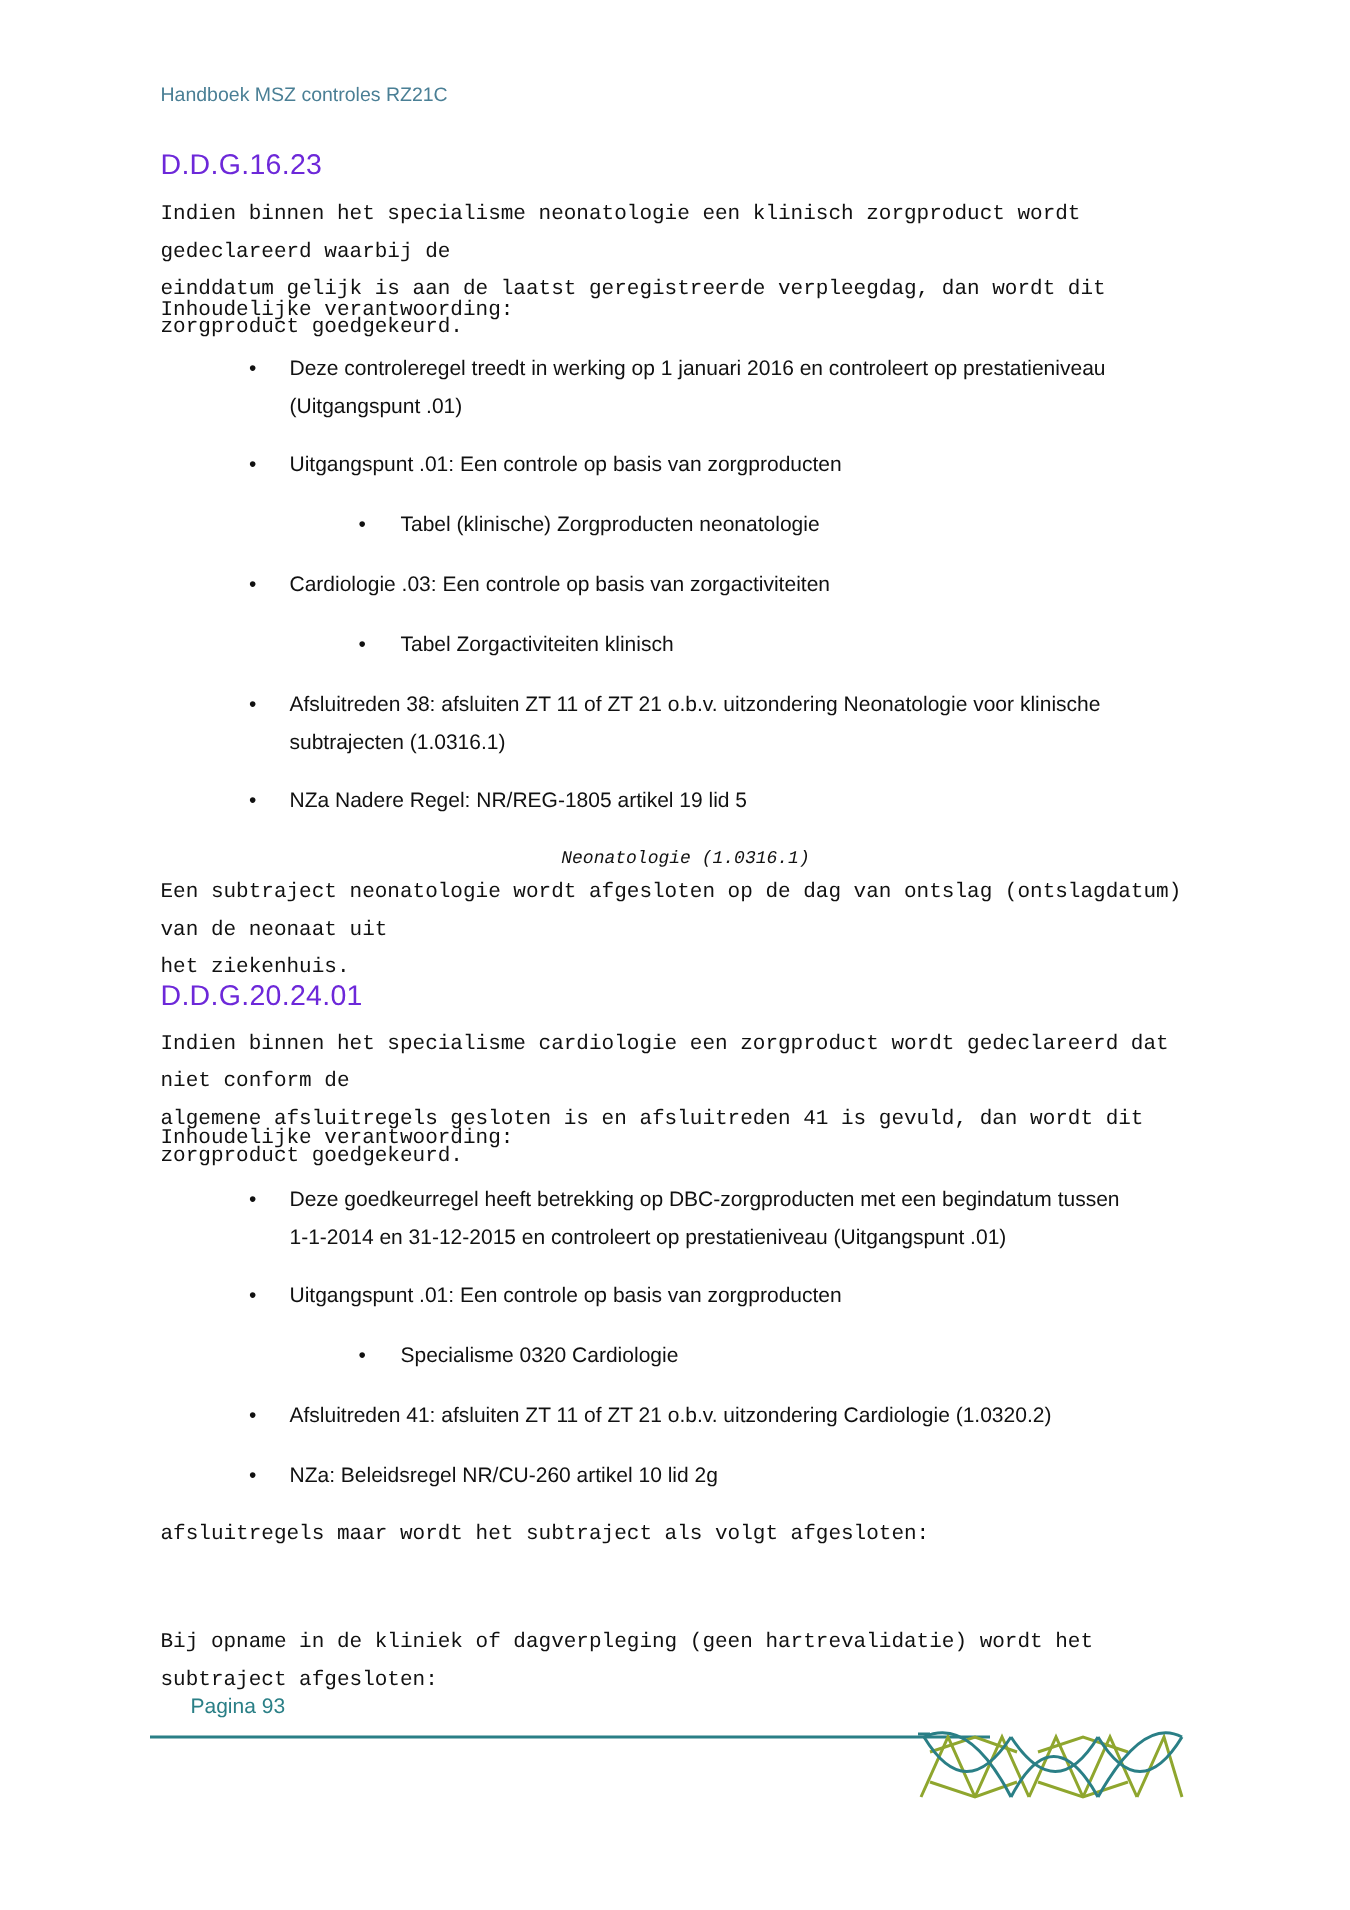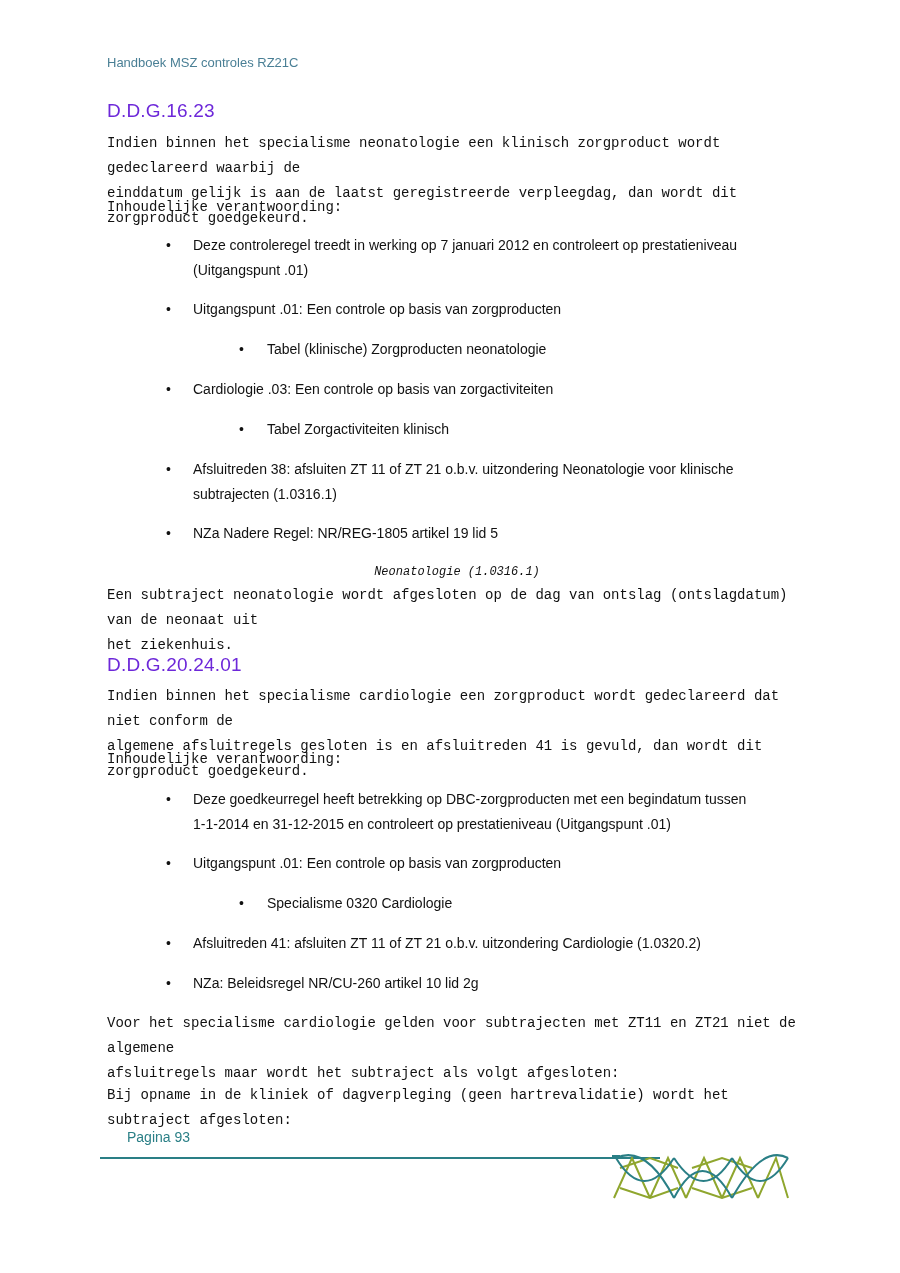--- a/index.html
+++ b/index.html
@@ -25,21 +25,21 @@
 
 <div class="h" style="top:100px;">D.D.G.16.23</div>
 <div class="p" style="top:131px;">
   <div>Indien binnen het specialisme neonatologie een klinisch zorgproduct wordt gedeclareerd waarbij de</div>
   <div>einddatum gelijk is aan de laatst geregistreerde verpleegdag, dan wordt dit zorgproduct goedgekeurd.</div>
 </div>
 <div class="p" style="top:195px;">Inhoudelijke verantwoording:</div>
 
 <div class="li lvl1" style="top:233px;">
   <span class="dot">•</span>
-  <div>Deze controleregel treedt in werking op 7 januari 2012 en controleert op prestatieniveau</div>
+  <div>Deze controleregel treedt in werking op 1 januari 2016 en controleert op prestatieniveau</div>
   <div>(Uitgangspunt .01)</div>
 </div>
 <div class="li lvl1" style="top:297px;">
   <span class="dot">•</span>
   <div>Uitgangspunt .01: Een controle op basis van zorgproducten</div>
 </div>
 <div class="li lvl2" style="top:337px;">
   <span class="dot">•</span>
   <div>Tabel (klinische) Zorgproducten neonatologie</div>
 </div>
@@ -90,21 +90,20 @@
 <div class="li lvl1" style="top:931px;">
   <span class="dot">•</span>
   <div>Afsluitreden 41: afsluiten ZT 11 of ZT 21 o.b.v. uitzondering Cardiologie (1.0320.2)</div>
 </div>
 <div class="li lvl1" style="top:971px;">
   <span class="dot">•</span>
   <div>NZa: Beleidsregel NR/CU-260  artikel 10 lid 2g</div>
 </div>
 
 <div class="p" style="top:1011px;">
-  <div>Voor het specialisme cardiologie gelden voor subtrajecten met ZT11 en ZT21 niet de algemene</div>
   <div>afsluitregels maar wordt het subtraject als volgt afgesloten:</div>
 </div>
 <div class="p" style="top:1083px;">Bij opname in de kliniek of dagverpleging (geen hartrevalidatie) wordt het subtraject afgesloten:</div>
 
 <div class="footer-page">Pagina 93</div>
 <div class="footer-line"></div>
 <svg class="logo" width="180" height="48" viewBox="0 0 180 48">
   <g fill="none" stroke-width="2">
 
     <g stroke="#8fa62e">

